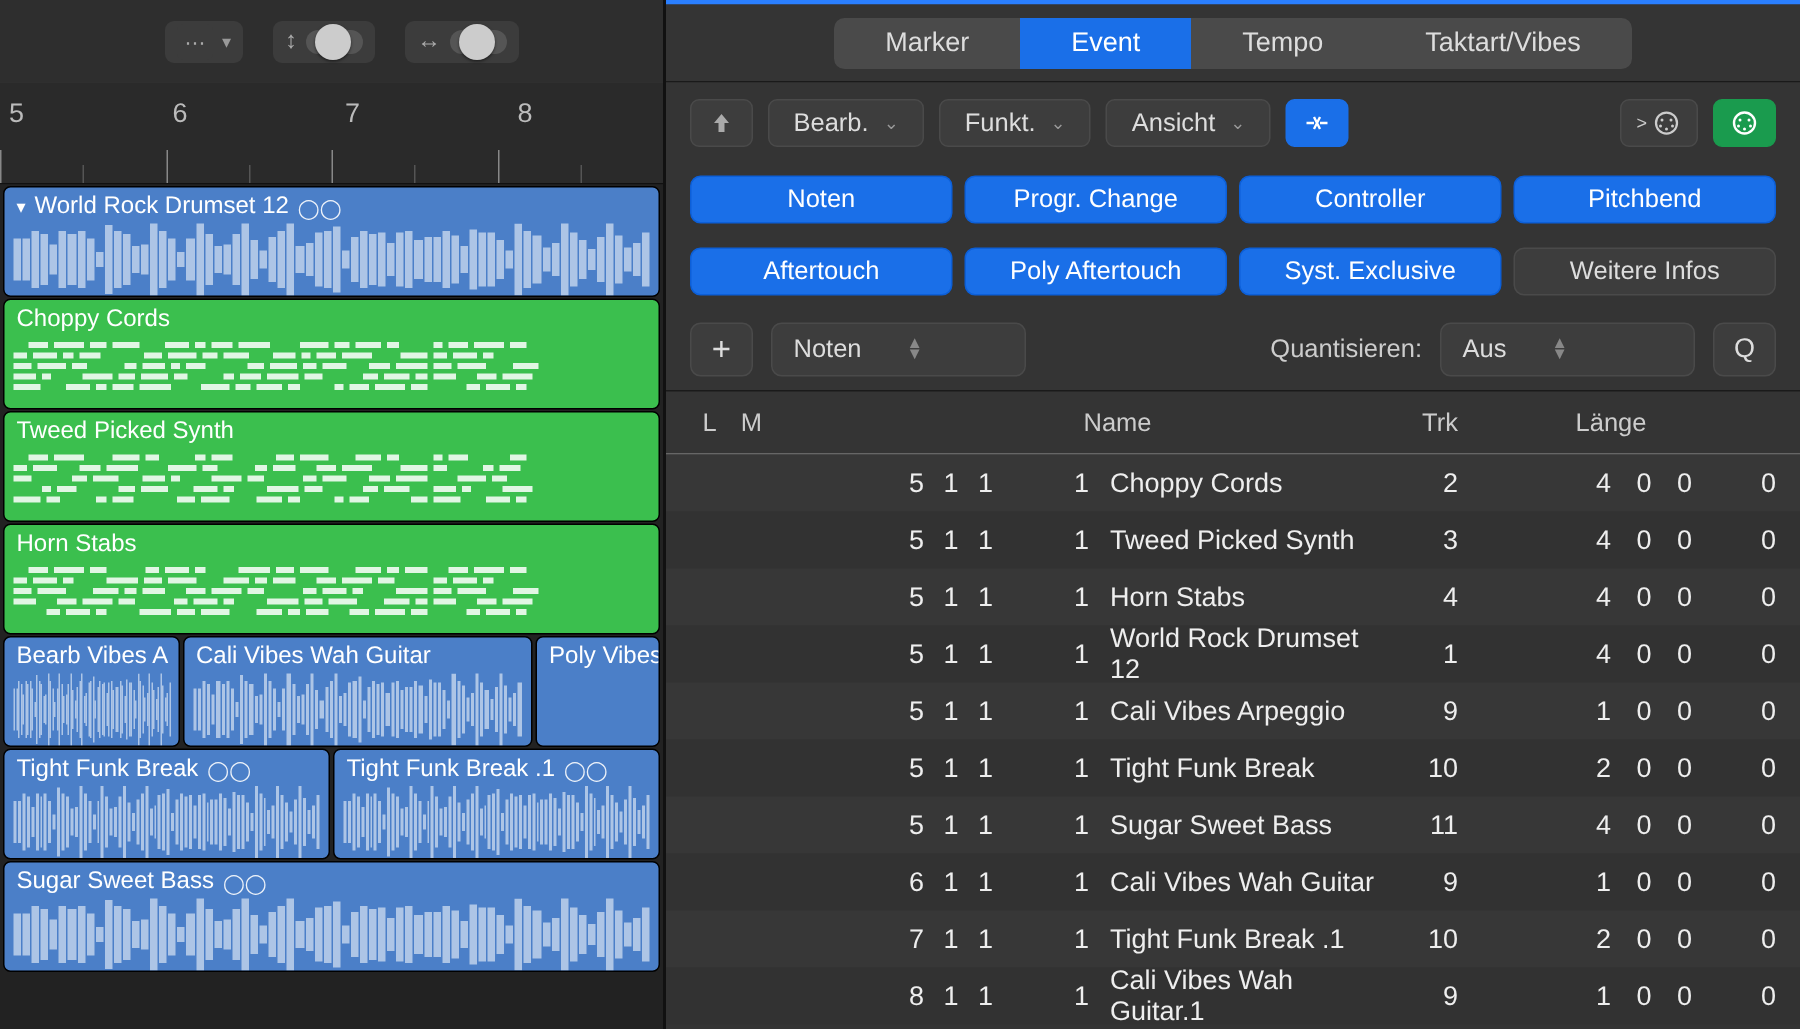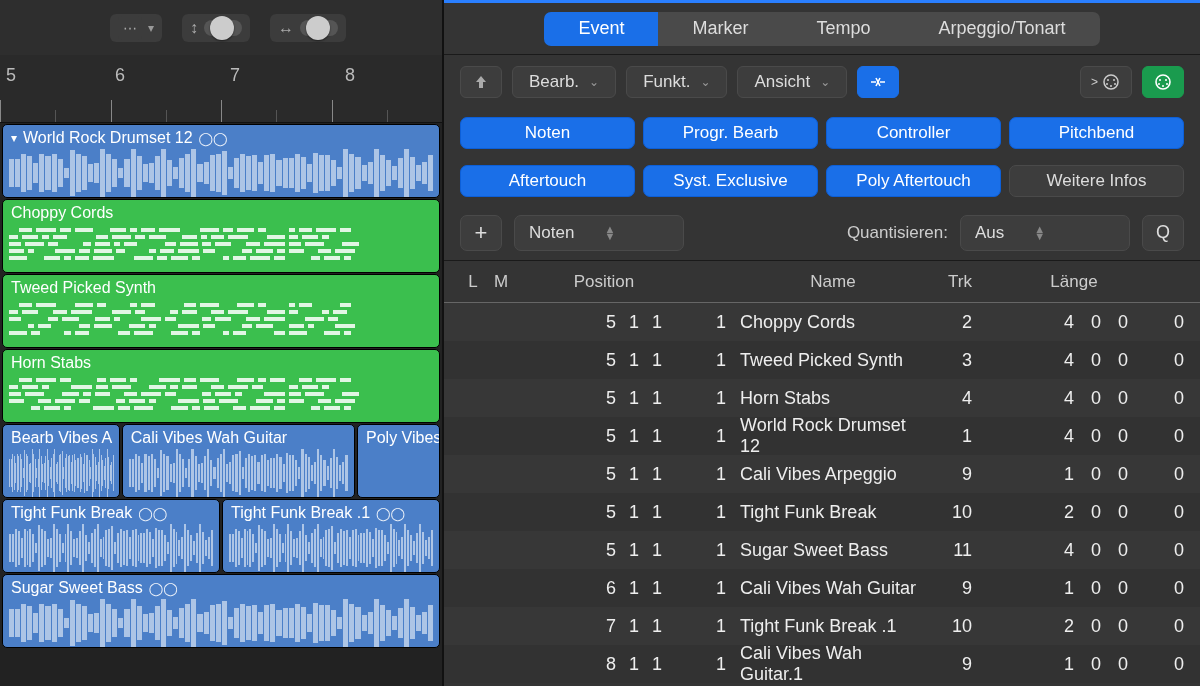--- a/index.html
+++ b/index.html
@@ -1048,24 +1048,24 @@
             <div class="wave-bar" style="height: 22.8331px;"></div>
             <div class="wave-bar" style="height: 35.8473px;"></div>
           </div>
         </div>
     </div>
   </div>
 </div>
 
 <div class="right-panel">
   <div class="tabs" id="tabs">
+      <button class="tab">Marker</button>
       <button class="tab active">Event</button>
-      <button class="tab">Marker</button>
       <button class="tab">Tempo</button>
-      <button class="tab">Arpeggio/Tonart</button>
+      <button class="tab">Taktart/Vibes</button>
     </div>
 
   <div class="menu-row">
     <button class="icon-btn">
       <svg width="18" height="18" viewBox="0 0 18 18">
           <path d="M9 3 L14 9 L11 9 L11 15 L7 15 L7 9 L4 9 Z" fill="#aaa"></path>
         </svg>
     </button>
     <button class="menu-btn">
         <span>Bearb.</span>
@@ -1103,28 +1103,28 @@
           <circle cx="14" cy="8" r="1" fill="#fff"></circle>
           <circle cx="7" cy="12" r="1" fill="#fff"></circle>
           <circle cx="15" cy="12" r="1" fill="#fff"></circle>
           <circle cx="11" cy="14" r="1" fill="#fff"></circle>
         </svg>
     </button>
   </div>
 
   <div class="filter-row" id="filters1">
       <button class="filter-btn">Noten</button>
-      <button class="filter-btn">Progr. Bearb</button>
+      <button class="filter-btn">Progr. Change</button>
       <button class="filter-btn">Controller</button>
       <button class="filter-btn">Pitchbend</button>
     </div>
   <div class="filter-row" id="filters2">
       <button class="filter-btn">Aftertouch</button>
+      <button class="filter-btn">Poly Aftertouch</button>
       <button class="filter-btn">Syst. Exclusive</button>
-      <button class="filter-btn">Poly Aftertouch</button>
       <button class="filter-btn grey">Weitere Infos</button>
     </div>
 
   <div class="add-row">
     <button class="add-btn">+</button>
     <div class="sel-wide" style="width:170px">
       <span>Noten</span>
       <span class="updown">▲<br>▼</span>
     </div>
     <div class="spacer"></div>
@@ -1132,21 +1132,20 @@
     <div class="sel-wide" style="width:170px">
       <span>Aus</span>
       <span class="updown">▲<br>▼</span>
     </div>
     <button class="q-btn">Q</button>
   </div>
 
   <div class="table-head">
     <div class="col-l">L</div>
     <div class="col-m">M</div>
-    <div class="col-pos">Position</div>
     <div class="col-idx"></div>
     <div class="col-name" style="text-align:center">Name</div>
     <div class="col-trk">Trk</div>
     <div class="col-len">Länge</div>
     <div class="col-last"></div>
   </div>
 
   <div class="table-body" id="tbody">
       <div class="trow">
         <div class="col-l"></div>

